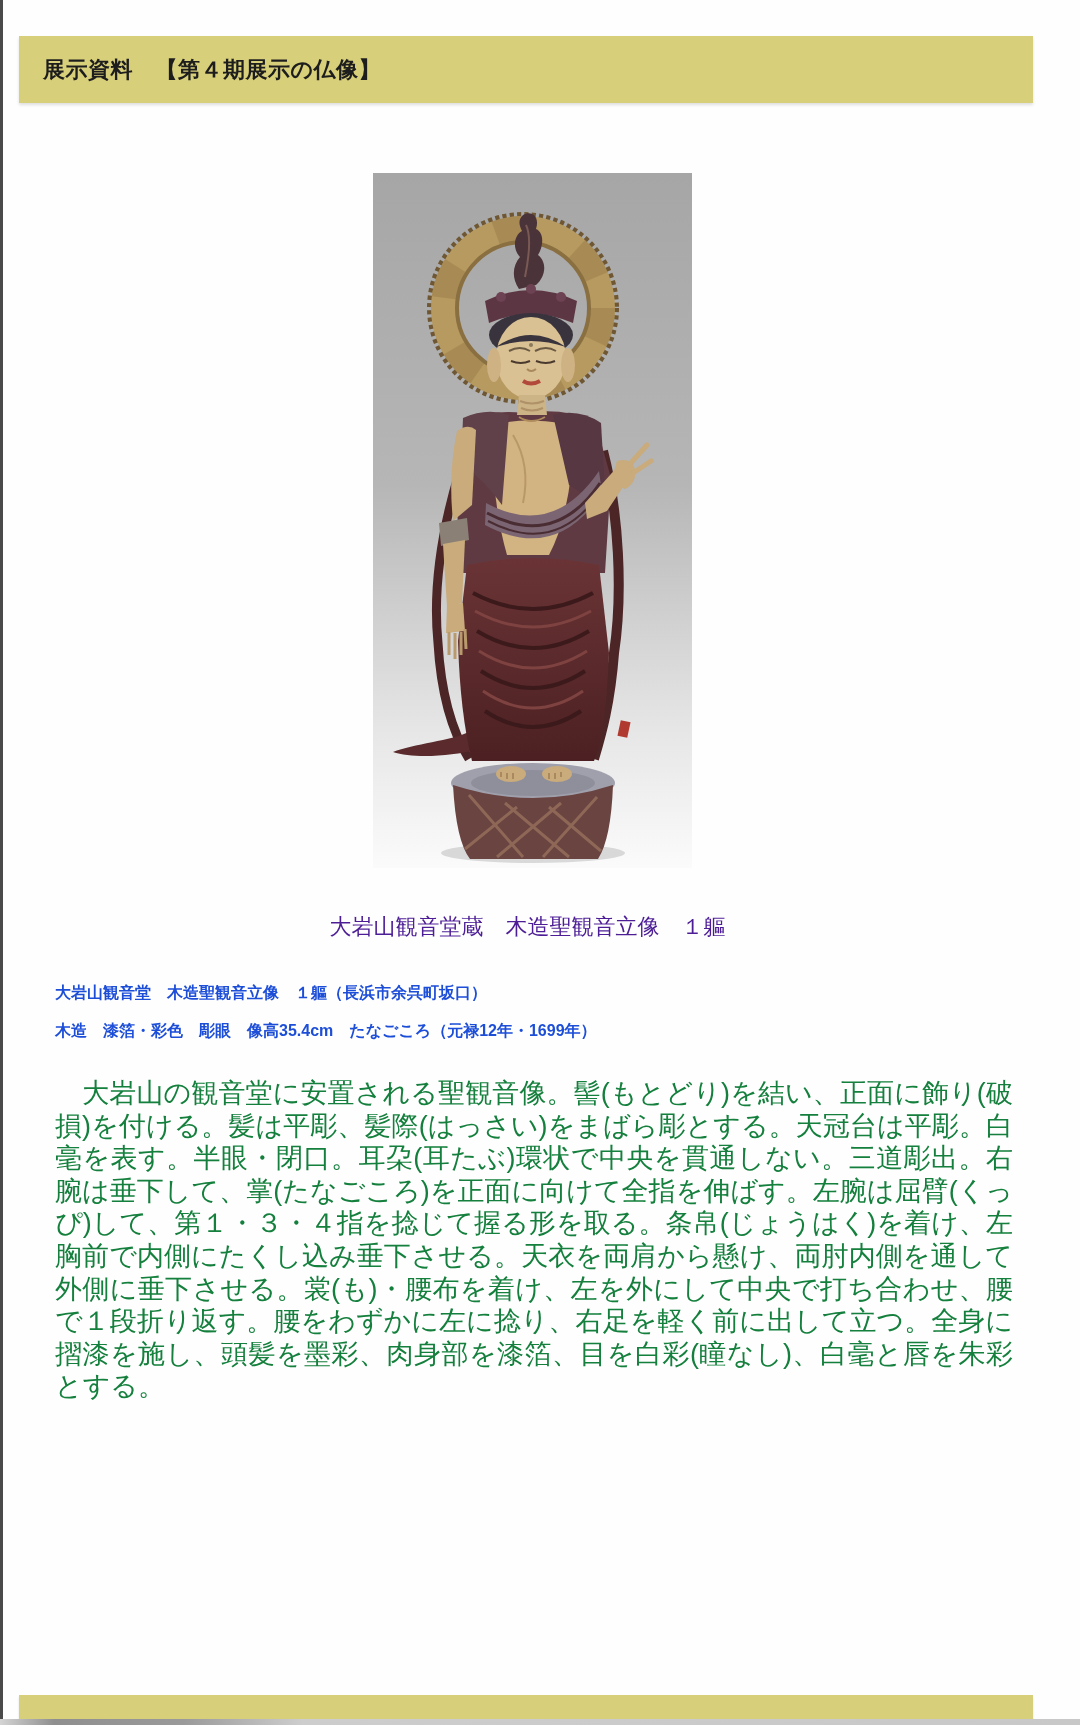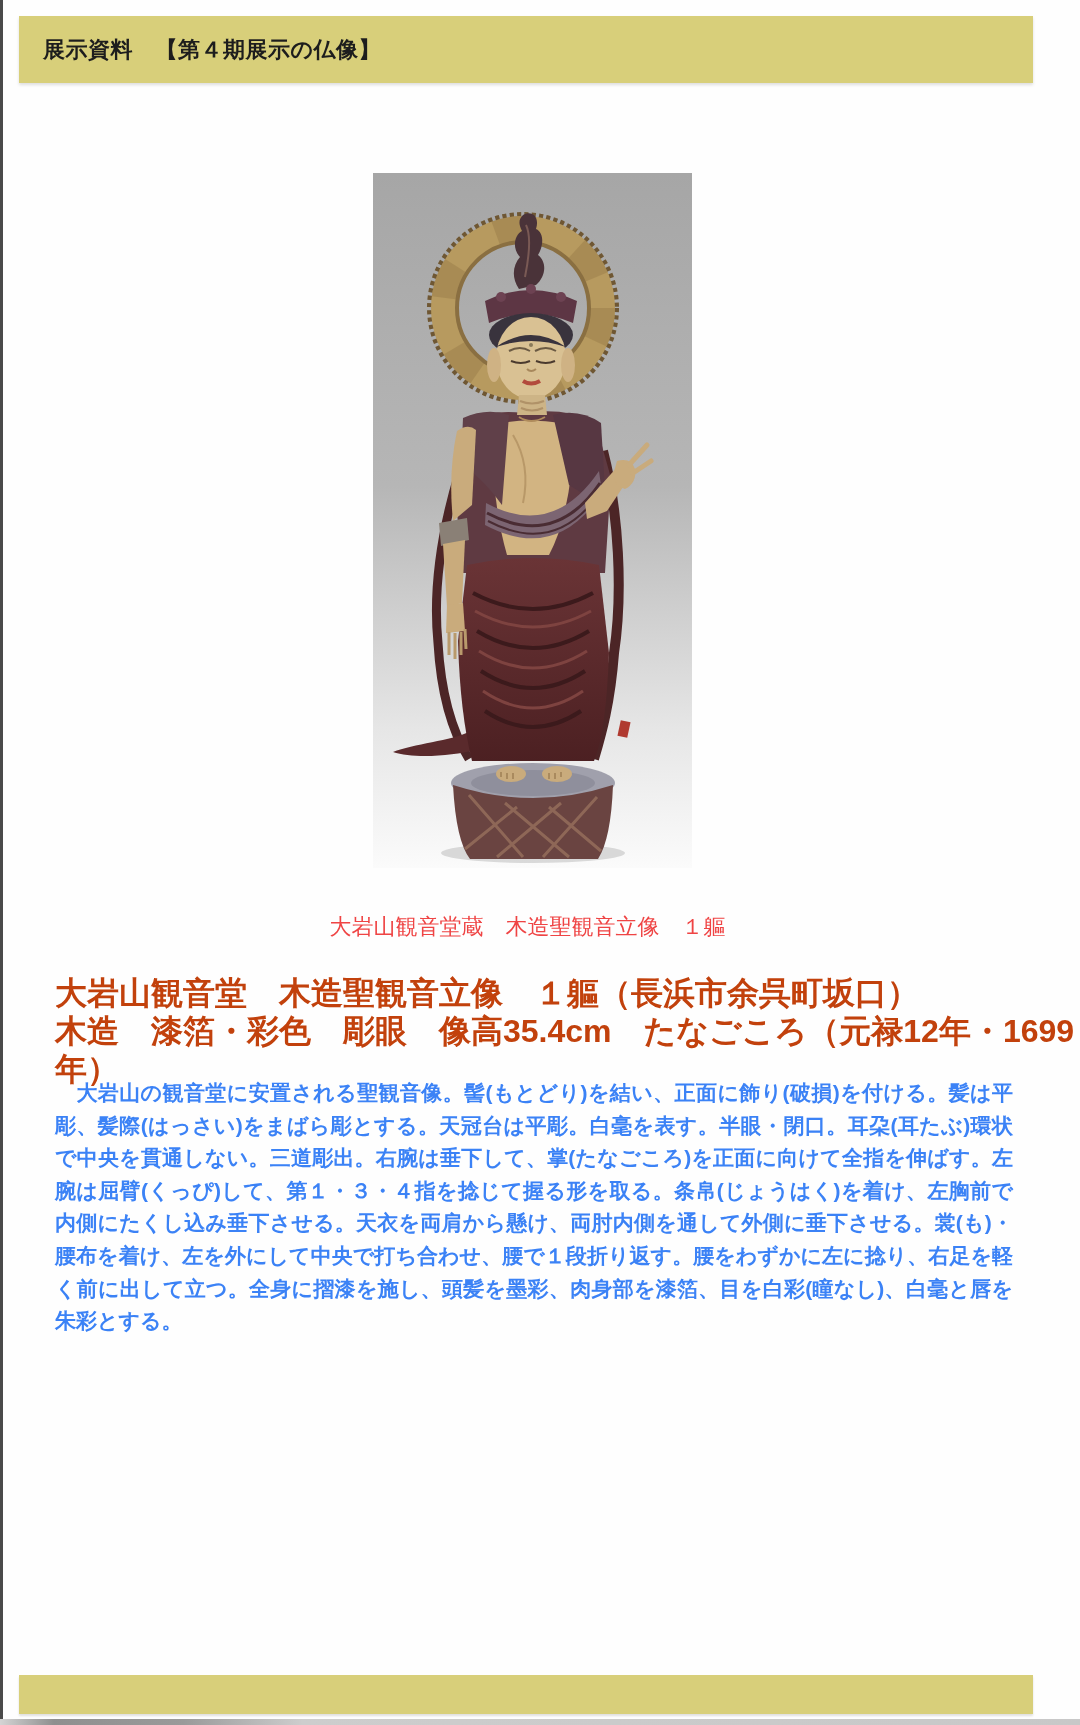--- a/index.html
+++ b/index.html
@@ -2,36 +2,36 @@
 <html lang="ja" style="--bar: #d8cf7a; --text: #1d1d1d; --photo-bg-top: #a6a6a6; --halo: #b79a5f; --robe: #5f3a42; --skirt: #5a2a2c; --skin: #d9c193;"><head>
 <meta charset="utf-8">
 <style>
   html,body{margin:0;padding:0;}
   body{
     width:1080px;height:1725px;position:relative;overflow:hidden;
     background:#fefefe;color:#1f1f1f;
     font-family:"Liberation Sans","DejaVu Sans",sans-serif;
   }
   .left-edge{position:absolute;left:0;top:0;width:3px;height:1725px;background:#4a4a4a;}
-  .bar{position:absolute;left:19px;width:1014px;background:var(--bar,#d8cf7a);box-sizing:border-box;}
+  .bar{position:absolute;left:19px;width:1014px;background:var(--bar,#d8cf7a);box-sizing:border-box;margin-top:20px;}
   .top-bar{top:16px;height:67px;display:flex;align-items:center;padding-left:24px;
     box-shadow:0 2px 3px rgba(0,0,0,.13);}
   .top-bar .title{font-size:22px;font-weight:bold;letter-spacing:.5px;color:var(--text,#1d1d1d);}
   .bottom-bar{top:1675px;height:39px;box-shadow:0 2px 2px rgba(0,0,0,.12);}
   .bottom-strip{position:absolute;left:0;top:1719px;width:1080px;height:6px;
     background:linear-gradient(to right,#d4d4d4,#8f8f8f 5%,#9a9a9a 17%,#cdcdcd 28%,#c8c8c8 100%);}
   figure.statue{position:absolute;left:373px;top:173px;width:319px;height:695px;margin:0;}
   figure.statue svg{display:block;width:319px;height:695px;}
   .caption{position:absolute;left:0;top:912px;width:1055px;text-align:center;
-    font-size:22px;color:#ef4444;}
-  .heading{position:absolute;left:55px;top:974px;font-size:32px;font-weight:bold;
-    line-height:38px;color:#c2410c;}
+    font-size:22px;color:#4c1d95;}
+  .heading{position:absolute;left:55px;top:974px;font-size:16px;font-weight:bold;
+    line-height:38px;color:#1d4ed8;}
   .heading p{margin:0;}
-  .body-text{position:absolute;left:55px;top:1077px;width:958px;font-size:21px;
-    line-height:32.6px;text-align:justify;color:#3b82f6;font-weight:bold;}
+  .body-text{position:absolute;left:55px;top:1077px;width:958px;font-size:27px;
+    line-height:32.6px;text-align:justify;color:#15803d;}
   .body-text p{margin:0;}
 </style>
 </head>
 <body>
 
 <div class="left-edge"></div>
 
 <header class="bar top-bar">
   <span class="title">展示資料　【第４期展示の仏像】</span>
 </header>

